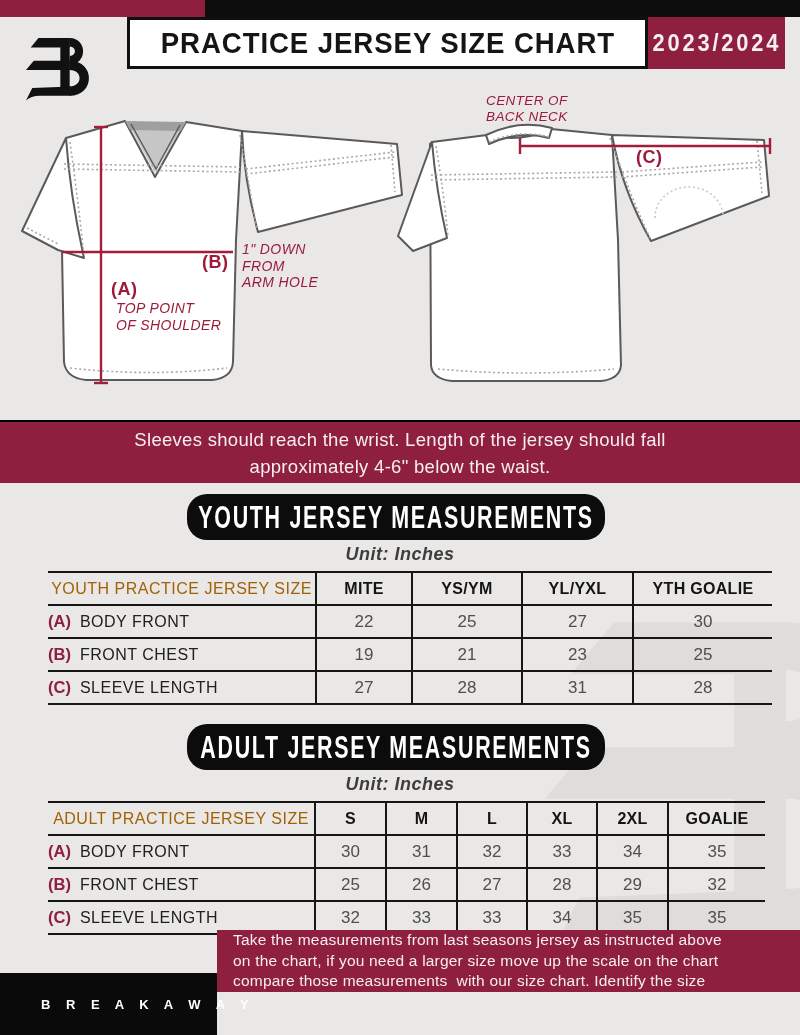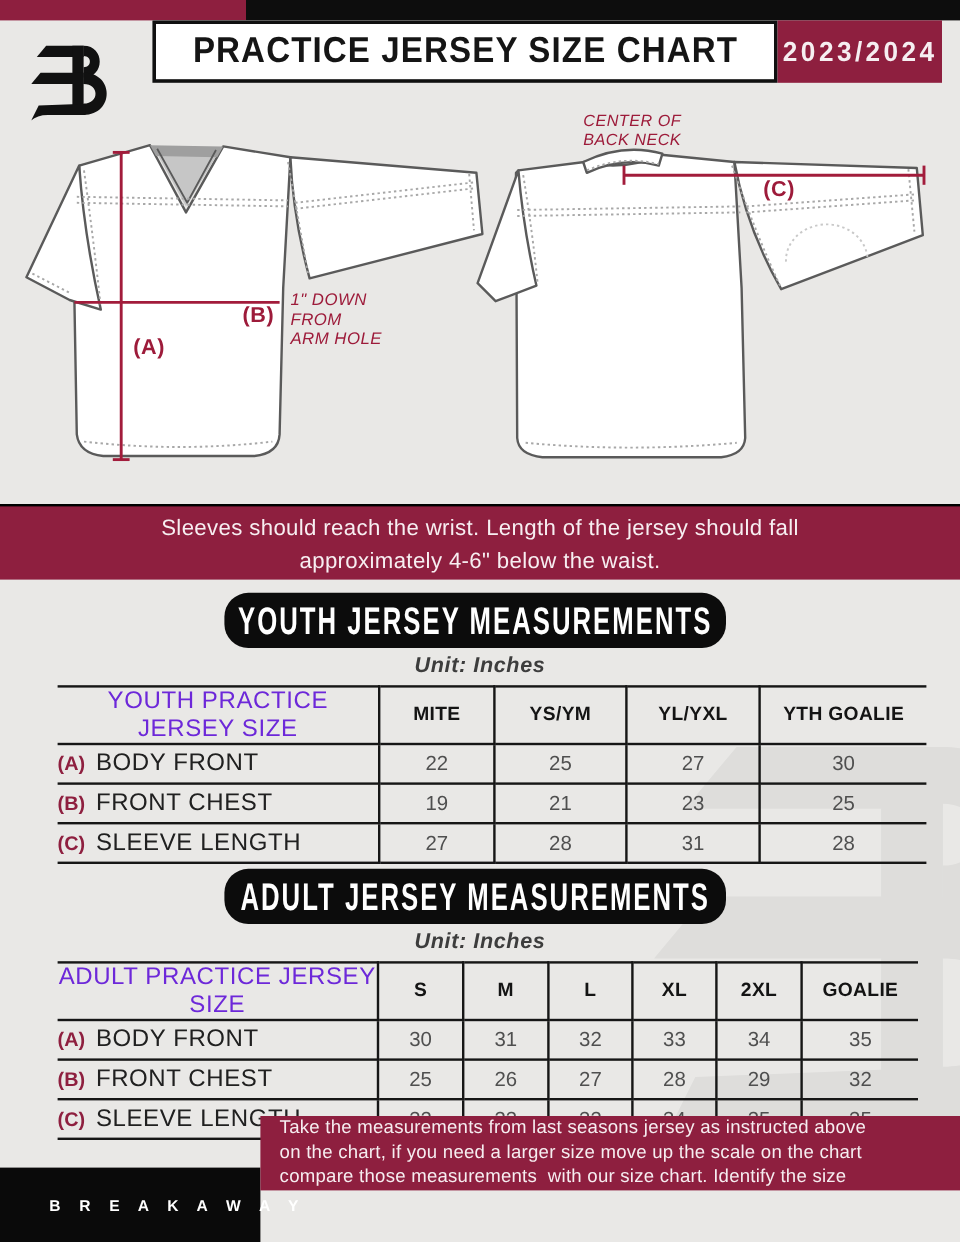--- a/index.html
+++ b/index.html
@@ -38,26 +38,26 @@
                  white-space:nowrap; transform:scaleX(0.67); }
   .unit { position:absolute; left:0; width:800px; text-align:center; font-style:italic;
           font-size:18px; font-weight:700; color:#3d3d3d; letter-spacing:0.5px; }
 
   
   table.size-table { position:absolute; border-collapse:collapse; table-layout:fixed; }
   table.size-table tr { height:33px; }
   table.size-table th, table.size-table td { border:2px solid #161616; padding:0; }
   table.size-table tr > *:first-child { border-left:none; }
   table.size-table tr > *:last-child { border-right:none; }
-  th.size-col { font-weight:400; color:#6d28d9; font-size:20px; letter-spacing:0.5px; text-align:center; }
+  th.size-col { font-weight:400; color:#a16207; font-size:16px; letter-spacing:0.5px; text-align:center; }
   th.col-h { font-weight:700; color:#141414; font-size:16px; letter-spacing:0.3px; text-align:center; }
   td.val { color:#4f4f4f; font-size:17px; text-align:center; }
   td.label-cell { text-align:left; padding-left:24px; white-space:pre; }
   td.label-cell .key { color:#8e1f3f; font-weight:800; font-size:16.5px; margin-right:9px; }
-  td.label-cell .lbl { color:#202020; font-size:20px; letter-spacing:0.5px; }
+  td.label-cell .lbl { color:#202020; font-size:16px; letter-spacing:0.5px; }
 
   
   .watermark { position:absolute; left:545px; top:535px; width:430px; height:450px; opacity:0.045; }
 
   
   .footer-black { position:absolute; left:0; top:973px; width:217px; height:62px; background:#0a0a0a;
                   display:flex; align-items:center; padding-left:30px; }
   .footer-logo { width:25px; height:27px; margin-right:11px; }
   .brand-word { color:#ffffff; font-size:13px; font-weight:700; letter-spacing:6px; white-space:nowrap; }
   .footer-maroon { position:absolute; left:217px; top:930px; width:583px; height:62px; background:#8e1f3f;
@@ -146,20 +146,21 @@
           <path d="M770,58 L770,74"></path>
         </g>
     </g>
   </svg>
 
   <div class="m-label backneck" style="left:486px; top:93px;"><span>CENTER OF</span><br><span>BACK NECK</span></div>
   <div class="m-label m-key" style="left:636px; top:147px;">(C)</div>
   <div class="m-label m-key" style="left:202px; top:252px;">(B)</div>
   <div class="m-label m-desc" style="left:242px; top:241px;"><span>1" DOWN</span><br><span>FROM</span><br><span>ARM HOLE</span></div>
   <div class="m-label m-key" style="left:111px; top:279px;">(A)</div>
+  <div class="m-label m-desc" style="left:116px; top:300px;"><span>TOP POINT</span><br><span>OF SHOULDER</span></div>
 
   <div class="notice">
     <div>Sleeves should reach the wrist. Length of the jersey should fall</div>
     <div>approximately 4-6" below the waist.</div>
   </div>
 
   <svg class="watermark" viewBox="0 0 100 100">
     <g fill="#000000">
       <path d="M16,18 L56,18 L56,30 L6,30 Z"></path>
       <path d="M44,18 L56,18 L56,88 L44,88 Z"></path>

